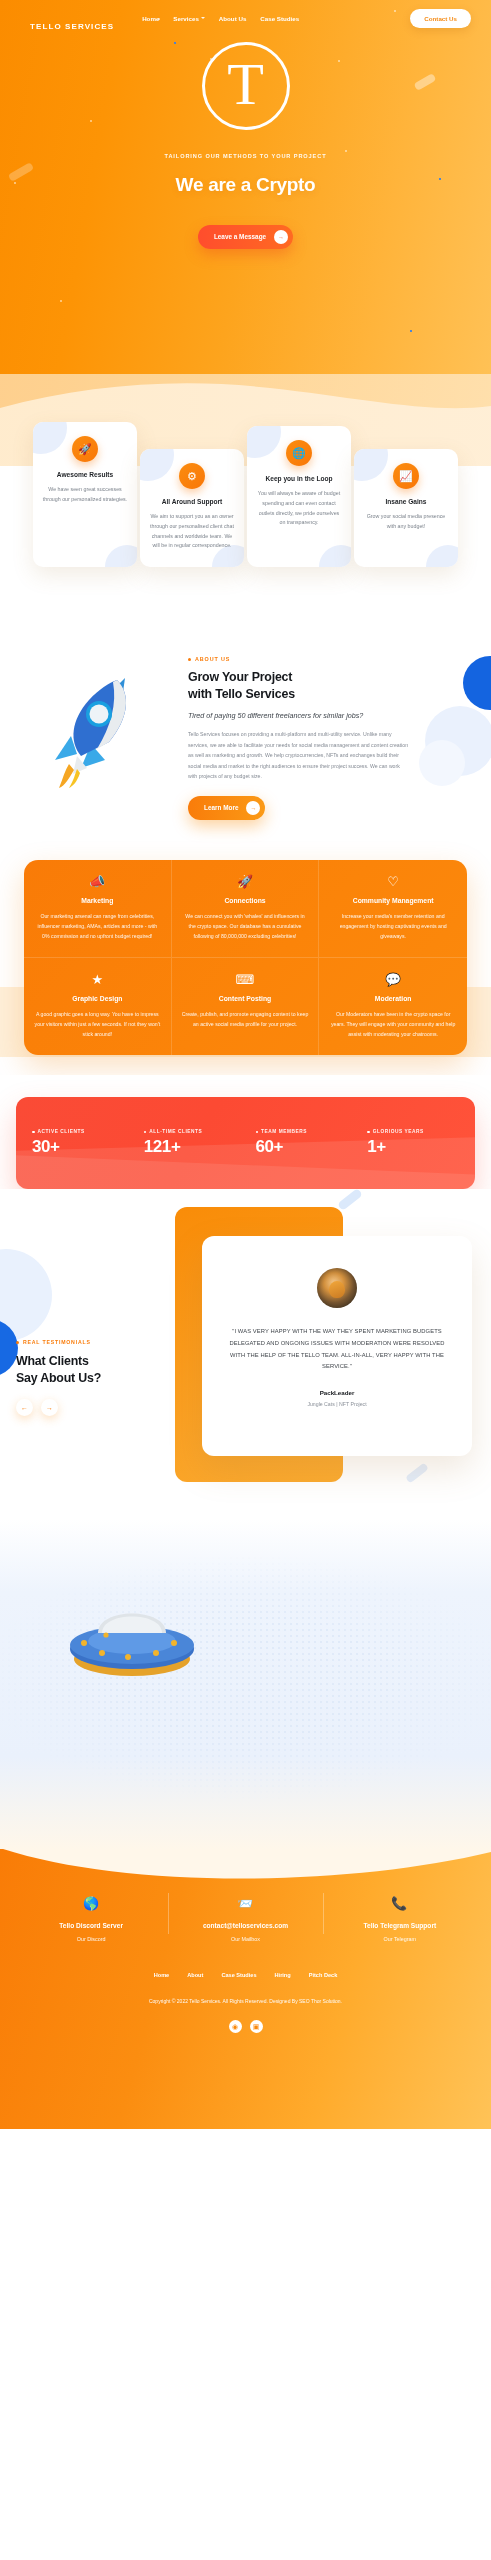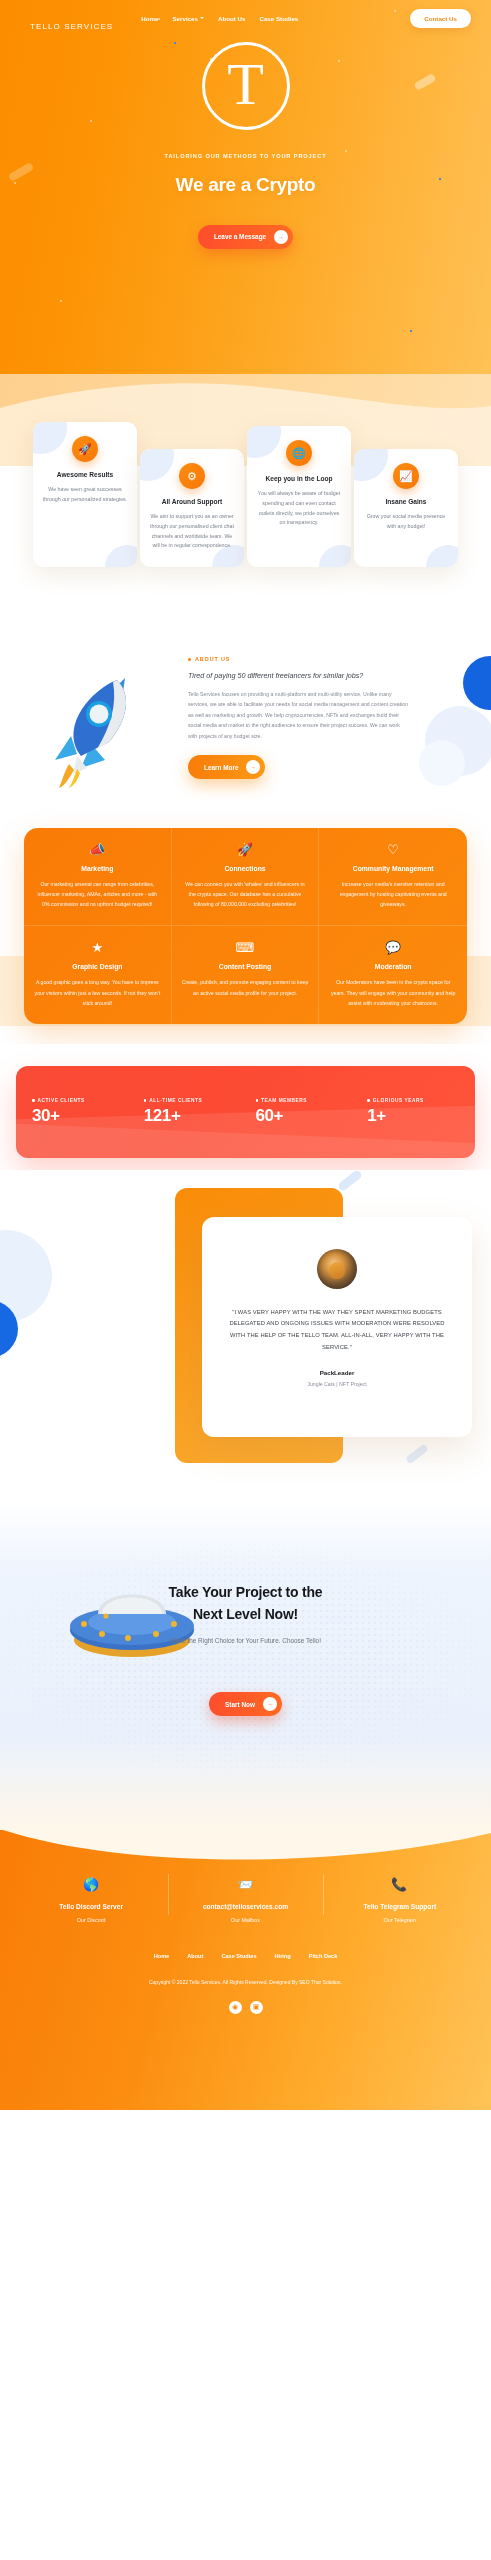--- a/index.html
+++ b/index.html
@@ -35,21 +35,21 @@
   .pill-a { top: 78px; left: 414px; }
   .pill-b { top: 168px; left: 8px; background: rgba(255,255,255,.25); width:26px; }
 
   
   .nav {
     position: relative; z-index: 5;
     display: flex; align-items: center;
     height: 36px; padding: 0 12px;
   }
   .brand {
-    font-size: 8px; font-weight: 400; letter-spacing: 1.1px;
+    font-size: 8px; font-weight: 700; letter-spacing: 1.1px;
     color: #fff; margin-left: 18px; white-space: nowrap; margin-top: 16px;
   }
   .nav-links { display: flex; align-items: center; gap: 14px; margin-left: 28px; }
   .nav-links a {
     font-size: 6.2px; font-weight: 600; color: #fff;
     text-decoration: none; white-space: nowrap; display:flex; align-items:center; gap:2px;
   }
   .caret { display:inline-block; width:0;height:0;border-left:2px solid transparent;
            border-right:2px solid transparent;border-top:2.5px solid #fff; opacity:.9; }
   .contact-btn {
@@ -154,21 +154,21 @@
     border-right: 1px solid rgba(255,255,255,.16);
     border-bottom: 1px solid rgba(255,255,255,.16);
   }
   .svc:nth-child(3n) { border-right: none; }
   .svc:nth-child(n+4) { border-bottom: none; }
   .svc-icon { font-size: 13px; line-height: 1; margin-bottom: 9px; display:block; }
   .svc-title { font-size: 6.8px; font-weight: 700; }
   .svc-text { font-size: 5.2px; line-height: 1.95; margin-top: 7px; color: rgba(255,255,255,.93); }
 
   
-  .stats-wrap { position: relative; background:#fff; padding: 22px 0 12px; }
+  .stats-wrap { position: relative; background:#fff; padding: 22px 0 0; }
   .stats {
     position: relative; margin: 0 16px; height: 92px; border-radius: 12px;
     background: linear-gradient(120deg,#fa4b36 0%,#fc4a33 40%,#ff533a 100%);
     box-shadow: 0 14px 30px rgba(250,75,54,.25); overflow: hidden;
   }
   .stats .sheen { position:absolute; left:0; right:0; top:40px; height:52px;
                   background: rgba(255,255,255,.10);
                   clip-path: polygon(0 26%,100% 0,100% 100%,0 100%); }
   .stats .sheen2 { position:absolute; left:0; right:0; top:58px; height:40px;
                   background: rgba(255,255,255,.09);
@@ -361,20 +361,24 @@
         <path d="M30 86 L26 104 L40 98 Z" fill="#e8ecef"></path>
         <path d="M27 100 C22 108 18 116 12 118 C16 108 18 100 22 94 Z" fill="#f5a623"></path>
         <path d="M33 103 C30 112 26 116 22 118 C27 110 28 104 30 99 Z" fill="#f7c325"></path>
       </svg>
     </div>
     <div class="about-txt">
       <div class="kicker">
         <span class="dot"></span>
         <span>ABOUT US</span>
       </div>
+      <h2 class="about-h2">
+        <span>Grow Your Project</span><br>
+        <span>with Tello Services</span>
+      </h2>
       <div class="about-sub">Tired of paying 50 different freelancers for similar jobs?</div>
       <p class="about-body">Tello Services focuses on providing a multi-platform and multi-utility service. Unlike many services, we are able to facilitate your needs for social media management and content creation as well as marketing and growth. We help cryptocurrencies, NFTs and exchanges build their social media and market to the right audiences to ensure their project success. We can work with projects of any budget size.</p>
       <div class="about-btn-wrap">
         <button class="btn-pill btn-orange">
           <span>Learn More</span>
           <span class="btn-arrow">→</span>
         </button>
       </div>
     </div>
   </div>
@@ -455,20 +459,34 @@
   </div>
   <div class="blue-tri"></div>
 </section>
 
 <section class="testi">
   <div class="t-blob1"></div>
   <div class="t-blob2"></div>
   <div class="t-pill"></div>
   <div class="t-pill2"></div>
 
+  <div class="t-left">
+    <div class="t-kicker">
+      <span class="dot"></span>
+      <span>REAL TESTIMONIALS</span>
+    </div>
+    <h2 class="t-h2">
+      <span>What Clients</span><br>
+      <span>Say About Us?</span>
+    </h2>
+    <div class="t-arrows">
+      <div class="t-arrow">←</div>
+      <div class="t-arrow">→</div>
+    </div>
+  </div>
 
   <div class="t-card-back"></div>
   <div class="t-card">
     <div class="t-avatar"></div>
     <div class="t-quote">"I WAS VERY HAPPY WITH THE WAY THEY SPENT MARKETING BUDGETS DELEGATED AND ONGOING ISSUES WITH MODERATION WERE RESOLVED WITH THE HELP OF THE TELLO TEAM. ALL-IN-ALL, VERY HAPPY WITH THE SERVICE."</div>
     <div class="t-name">PackLeader</div>
     <div class="t-role">Jungle Cats | NFT Project</div>
   </div>
 </section>
 
@@ -483,33 +501,20 @@
       <path d="M36 52 C36 26 104 26 104 52 Z" fill="#dfe4e8"></path>
       <path d="M40 52 C40 30 100 30 100 52 Z" fill="#eef2f5"></path>
       <circle cx="22" cy="62" r="3" fill="#f2b42c"></circle>
       <circle cx="40" cy="72" r="3" fill="#f2b42c"></circle>
       <circle cx="66" cy="76" r="3" fill="#f2b42c"></circle>
       <circle cx="94" cy="72" r="3" fill="#f2b42c"></circle>
       <circle cx="112" cy="62" r="3" fill="#f2b42c"></circle>
       <circle cx="44" cy="54" r="2.6" fill="#f2b42c"></circle>
     </svg>
   </div>
-  <div class="cta-inner">
-    <h2 class="cta-h2">
-      <span>Take Your Project to the</span><br>
-      <span>Next Level Now!</span>
-    </h2>
-    <div class="cta-sub">Make the Right Choice for Your Future. Choose Tello!</div>
-    <div class="cta-btn-wrap">
-      <button class="btn-pill btn-red">
-        <span>Start Now</span>
-        <span class="btn-arrow">→</span>
-      </button>
-    </div>
-  </div>
 </section>
 
 <footer class="footer">
   <svg class="footer-top-wave" viewBox="0 0 491 40" preserveAspectRatio="none" height="40">
     <path d="M0,0 C120,40 340,40 491,4 L491,0 L0,0 Z" fill="#fff7ea"></path>
   </svg>
 
   <div class="fcols">
     <div class="fcol">
       <span class="fcol-icon">🌎</span>

